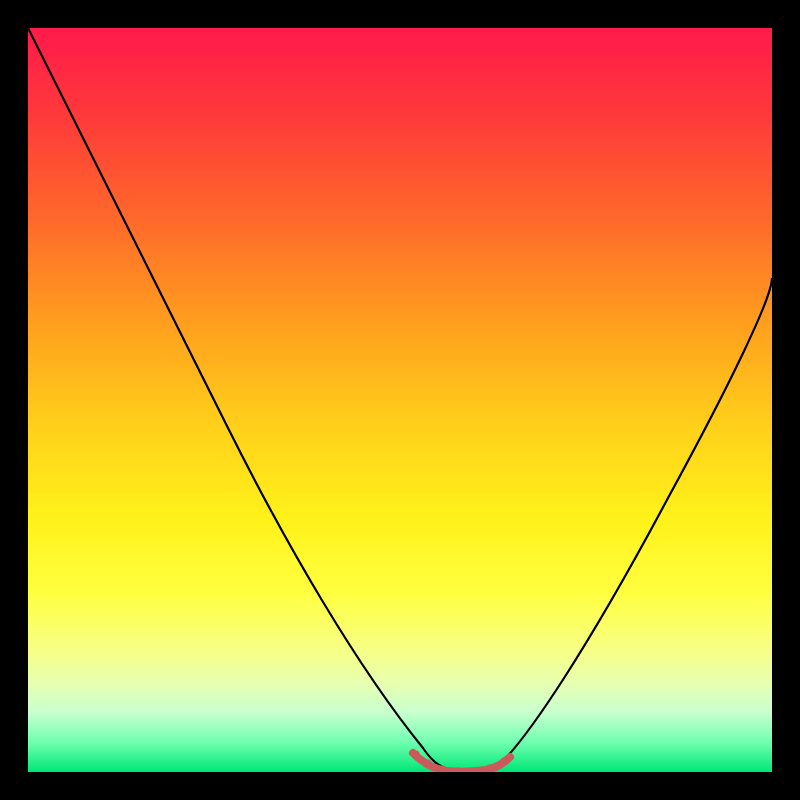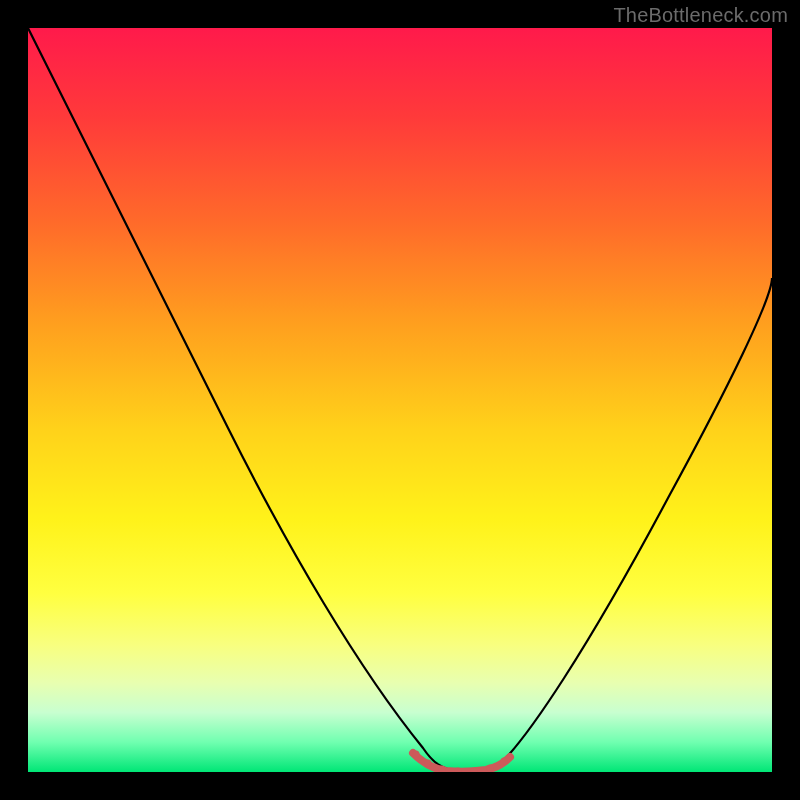--- a/index.html
+++ b/index.html
@@ -79,15 +79,14 @@
         <circle cx="400" cy="735" r="3.5"></circle>
         <circle cx="414" cy="741" r="3.5"></circle>
         <circle cx="430" cy="743" r="3.5"></circle>
         <circle cx="446" cy="743" r="3.5"></circle>
         <circle cx="462" cy="740" r="3.5"></circle>
         <circle cx="476" cy="733" r="3.5"></circle>
       </g>
     </svg>
   </div>
 
-  <div class="watermark">TheBottleneck.com</div>
 
 </div>
 
 </body></html>

